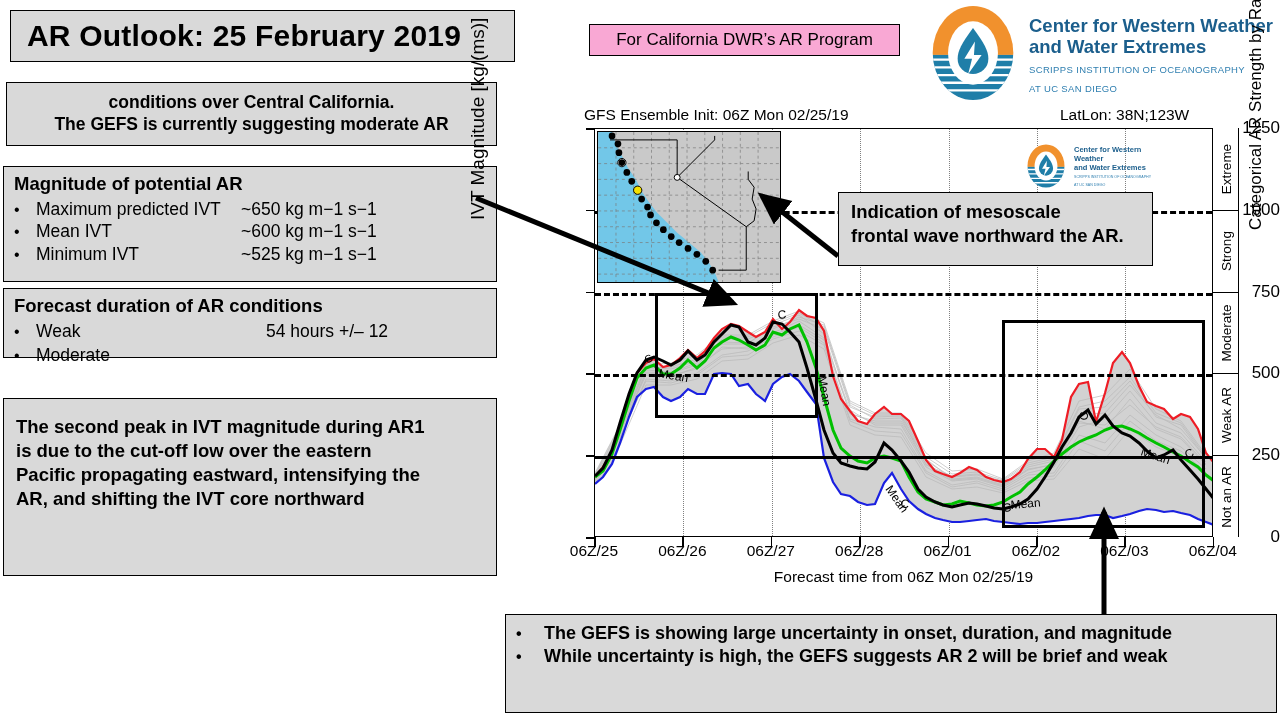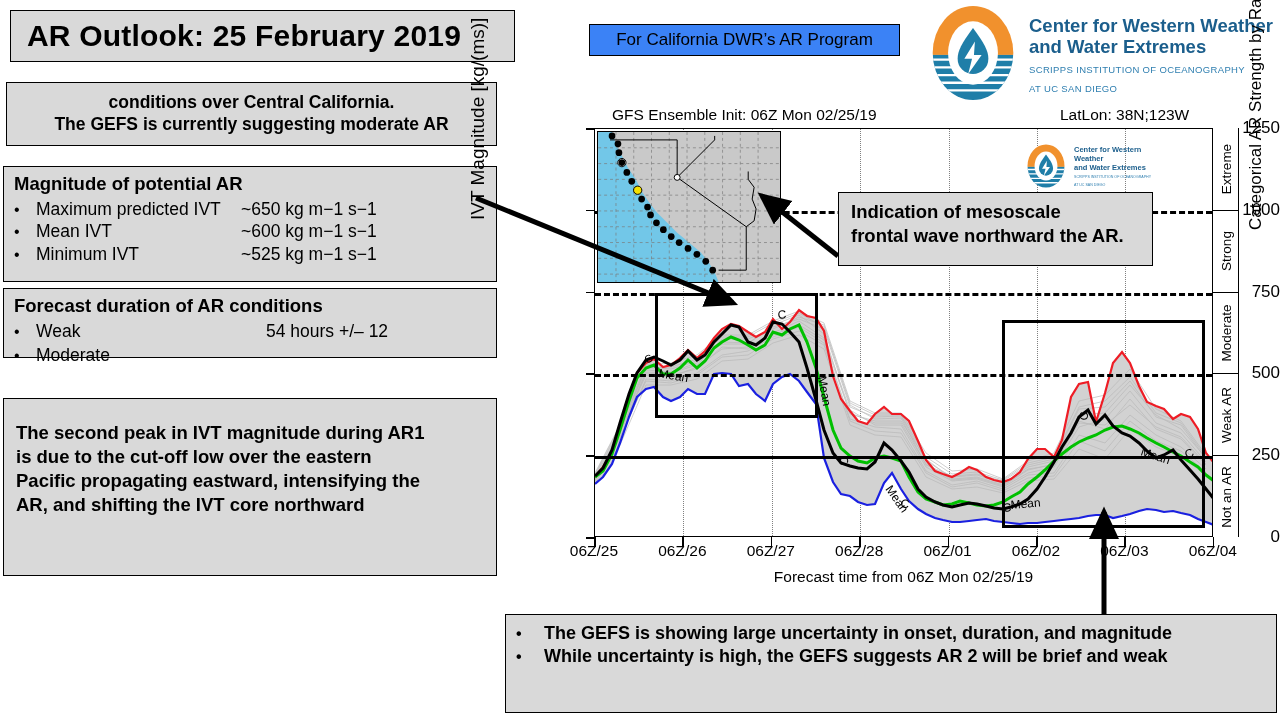--- a/index.html
+++ b/index.html
@@ -13,21 +13,21 @@
   .abs{position:absolute;}
 
   
   .greybox{
     background:#d9d9d9;
     border:1px solid #000;
     box-sizing:border-box;
     color:#000;
   }
   .yellowbox{
-    background:#3b82f6;
+    background:#f9a8d4;
     border:1px solid #000;
     box-sizing:border-box;
     color:#000;
   }
 
   
   #title-box{
     left:10px;top:10px;width:505px;height:52px;
     display:flex;align-items:center;
     font-size:30px;font-weight:bold;padding-left:16px;
@@ -56,21 +56,21 @@
   #duration-box{
     left:3px;top:288px;width:494px;height:70px;
     padding:5px 8px 5px 10px;font-size:17.5px;line-height:1.32;
   }
   #duration-box .hdr{font-weight:bold;font-size:18.5px;margin-bottom:2px;}
   #duration-box .kv .k{flex:0 0 230px;}
 
   
   #note-box{
     left:3px;top:398px;width:494px;height:178px;
-    padding:22px 12px;font-size:18.5px;font-weight:bold;line-height:1.30;
+    padding:16px 12px;font-size:18.5px;font-weight:bold;line-height:1.30;
   }
 
   
   #dwr-box{
     left:589px;top:24px;width:311px;height:32px;
     display:flex;align-items:center;justify-content:center;
     font-size:17px;
   }
 
   
@@ -84,21 +84,21 @@
   #chart{
     left:500px;top:100px;width:780px;height:510px;
   }
   #plot{
     position:absolute;left:94px;top:28px;width:619px;height:409px;
     border:1.6px solid #000;box-sizing:border-box;background:#fff;
   }
   #plot-inner{position:absolute;inset:0;overflow:hidden;}
 
   .chart-hdr{position:absolute;font-size:15.5px;color:#000;}
-  #gfs-init{left:112px;top:6px;text-align:right;}
+  #gfs-init{left:84px;top:6px;text-align:right;}
   #latlon{left:560px;top:6px;}
 
   .ylab{
     position:absolute;left:-33px;top:120px;
     transform:rotate(-90deg);transform-origin:left top;
     font-size:19px;white-space:nowrap;
   }
   .ytick{
     position:absolute;right:0;width:86px;text-align:right;
     font-size:17px;transform:translateY(-10px);

